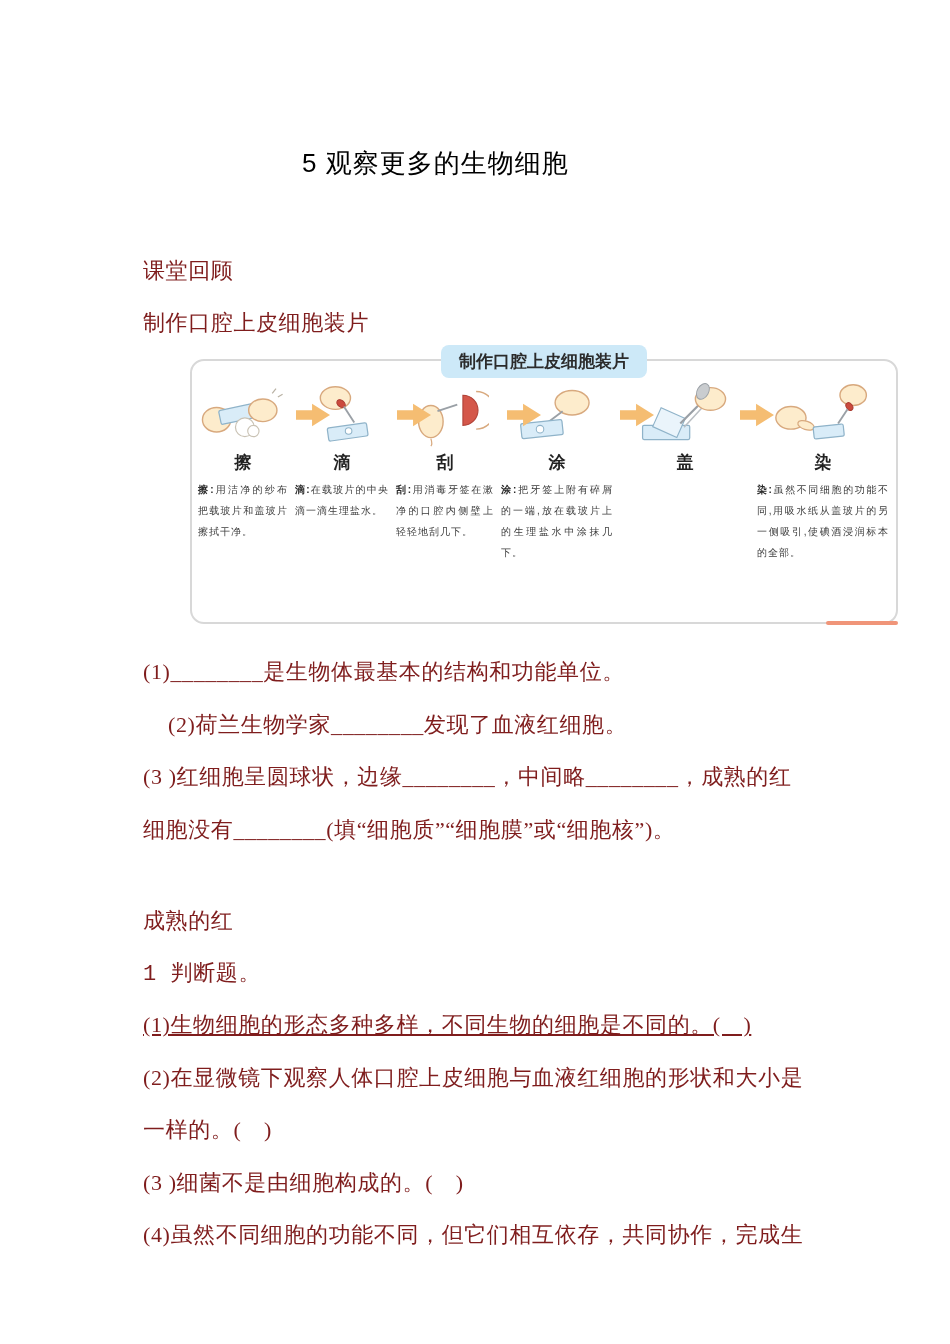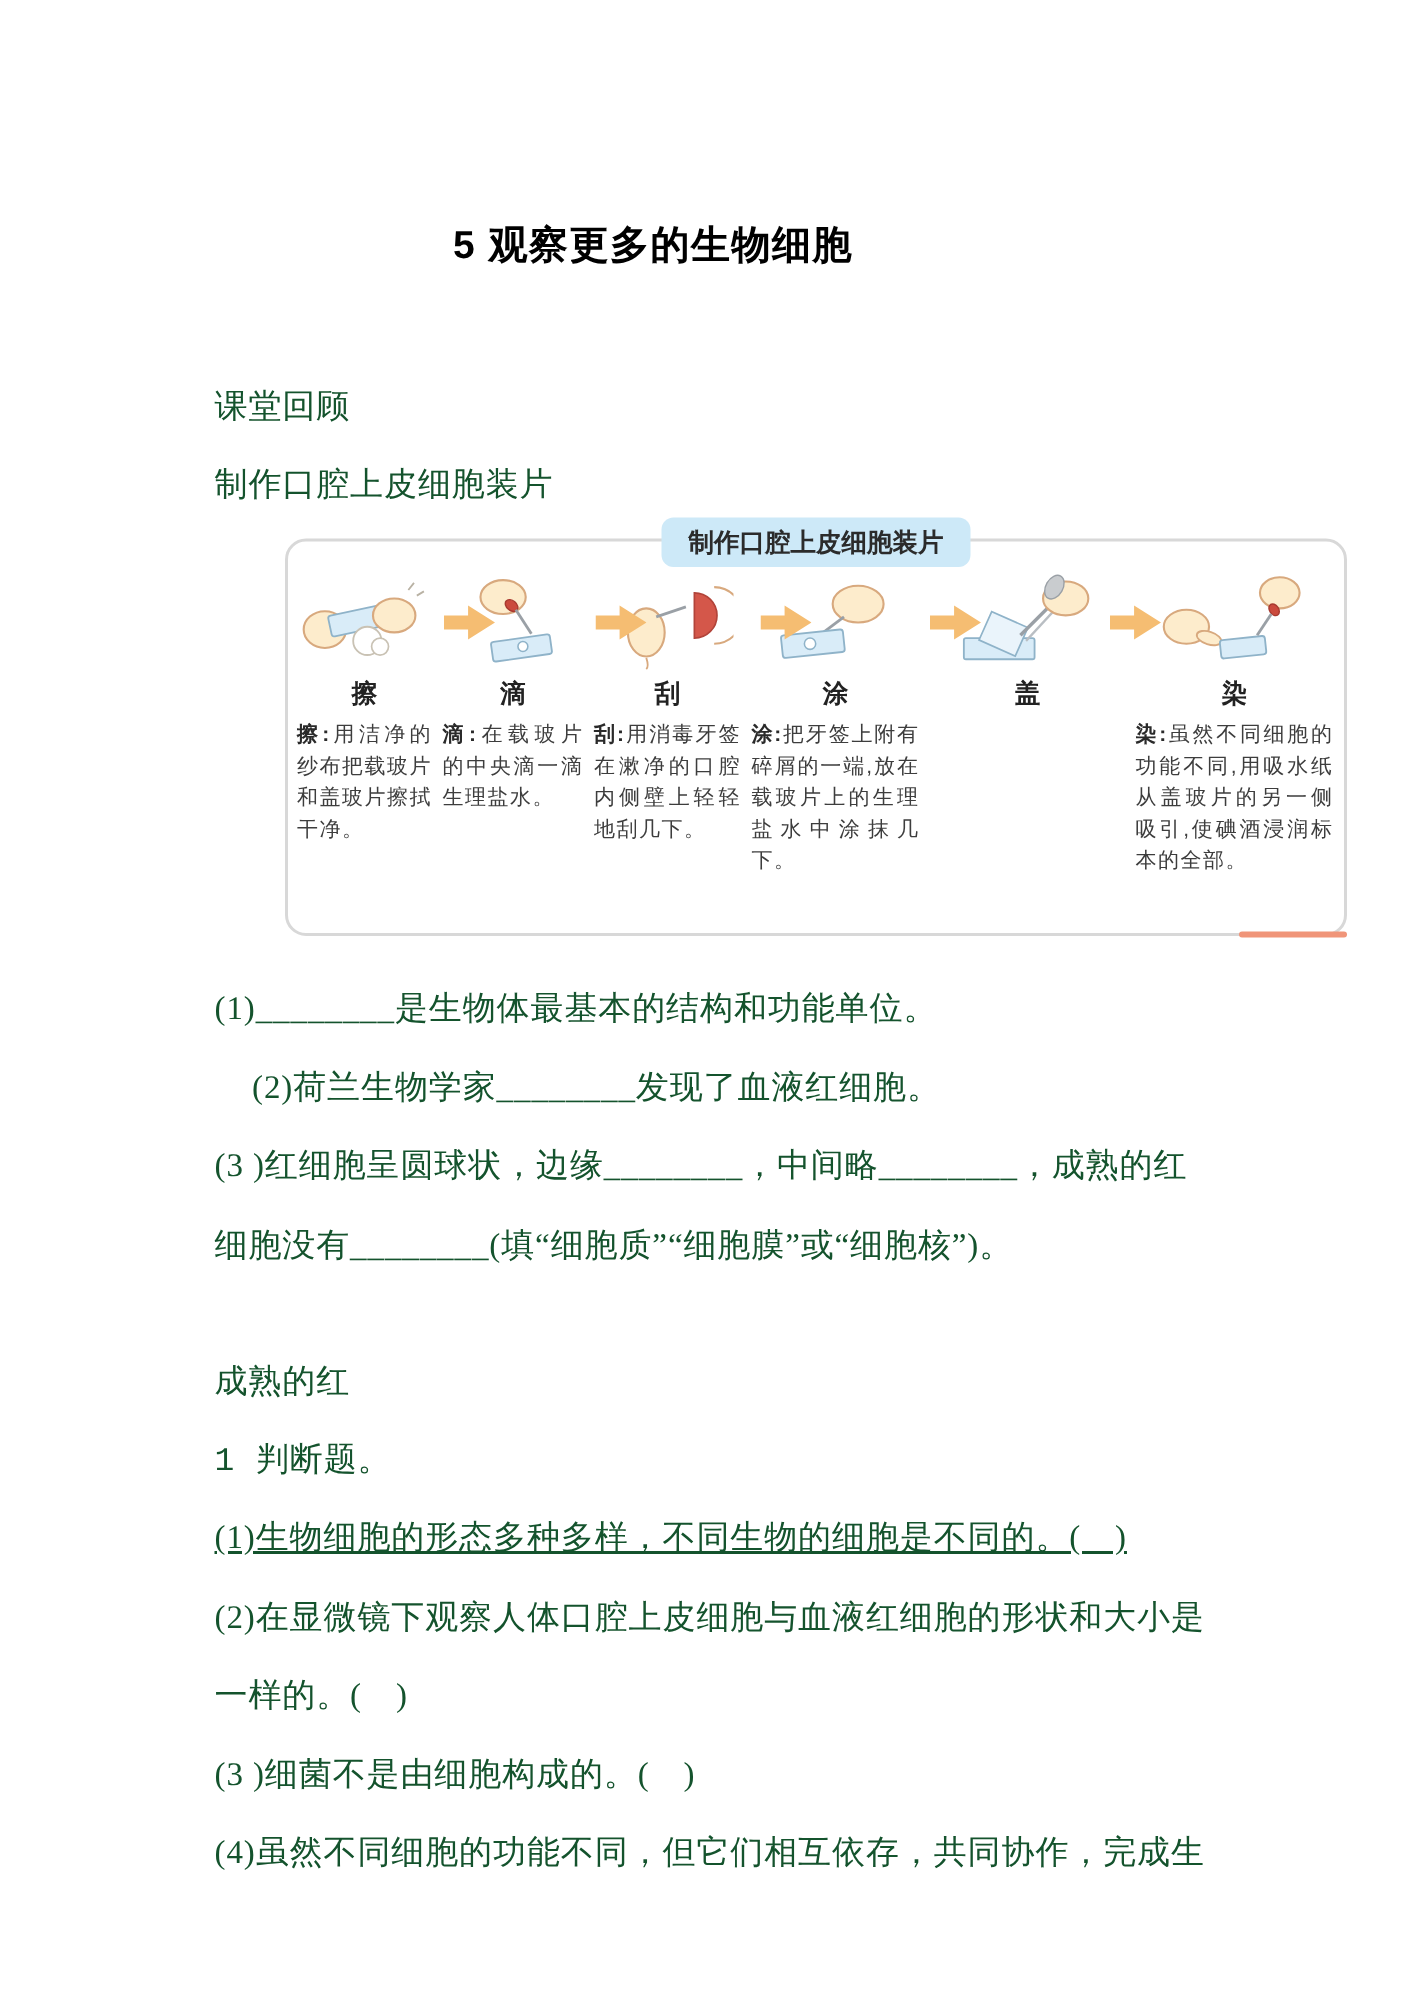--- a/index.html
+++ b/index.html
@@ -3,26 +3,26 @@
 <meta charset="utf-8">
 <style>
   html,body{margin:0;padding:0;}
   body{
     width:950px;height:1344px;position:relative;background:#ffffff;
     font-family:"Liberation Serif","DejaVu Serif",serif;color:#141414;
     overflow:hidden;
   }
   .line{
     position:absolute;left:143px;font-size:22px;letter-spacing:0.6px;
-    white-space:nowrap;color:#14532d;text-align:center;
+    white-space:nowrap;color:#7f1d1d;text-align:center;
   }
   .page-title{
     position:absolute;left:302px;top:129px;
     font-family:"Liberation Sans","DejaVu Sans",sans-serif;
-    font-weight:700;font-size:26px;letter-spacing:1px;color:#000;
+    font-weight:400;font-size:26px;letter-spacing:1px;color:#000;
   }
   
   .diagram{
     position:absolute;left:150px;top:343px;width:708px;height:265px;
     box-sizing:border-box;border:2px solid #d8d8d8;border-radius:14px;
     background:#ffffff;
   }
   .badge{
     position:absolute;top:-16px;left:50%;transform:translateX(-50%);
     background:#cde9f8;border-radius:8px;padding:5px 18px;
@@ -33,21 +33,21 @@
     display:grid;grid-template-columns:90px 94px 98px 112px 130px 132px;
     column-gap:7px;padding:20px 0 0 6px;
   }
   .illust{height:68px;display:flex;align-items:center;justify-content:center;}
   .step-label{
     text-align:center;font-family:"Liberation Sans","DejaVu Sans",sans-serif;
     font-weight:700;font-size:17px;color:#222;margin:2px 0 5px 0;
   }
   .step-desc{
     margin:0;font-family:"Liberation Sans","DejaVu Sans",sans-serif;
-    font-size:14px;line-height:21px;letter-spacing:1px;color:#3d3d3d;
+    font-size:10px;line-height:21px;letter-spacing:1px;color:#3d3d3d;
     text-align:justify;
   }
   .step-desc b{color:#2a2a2a;}
   .arrow{position:absolute;width:34px;height:24px;}
   .hl-mark{
     position:absolute;left:634px;bottom:-3px;width:72px;height:4px;
     background:#f09579;border-radius:2px;
   }
 </style>
 </head>

